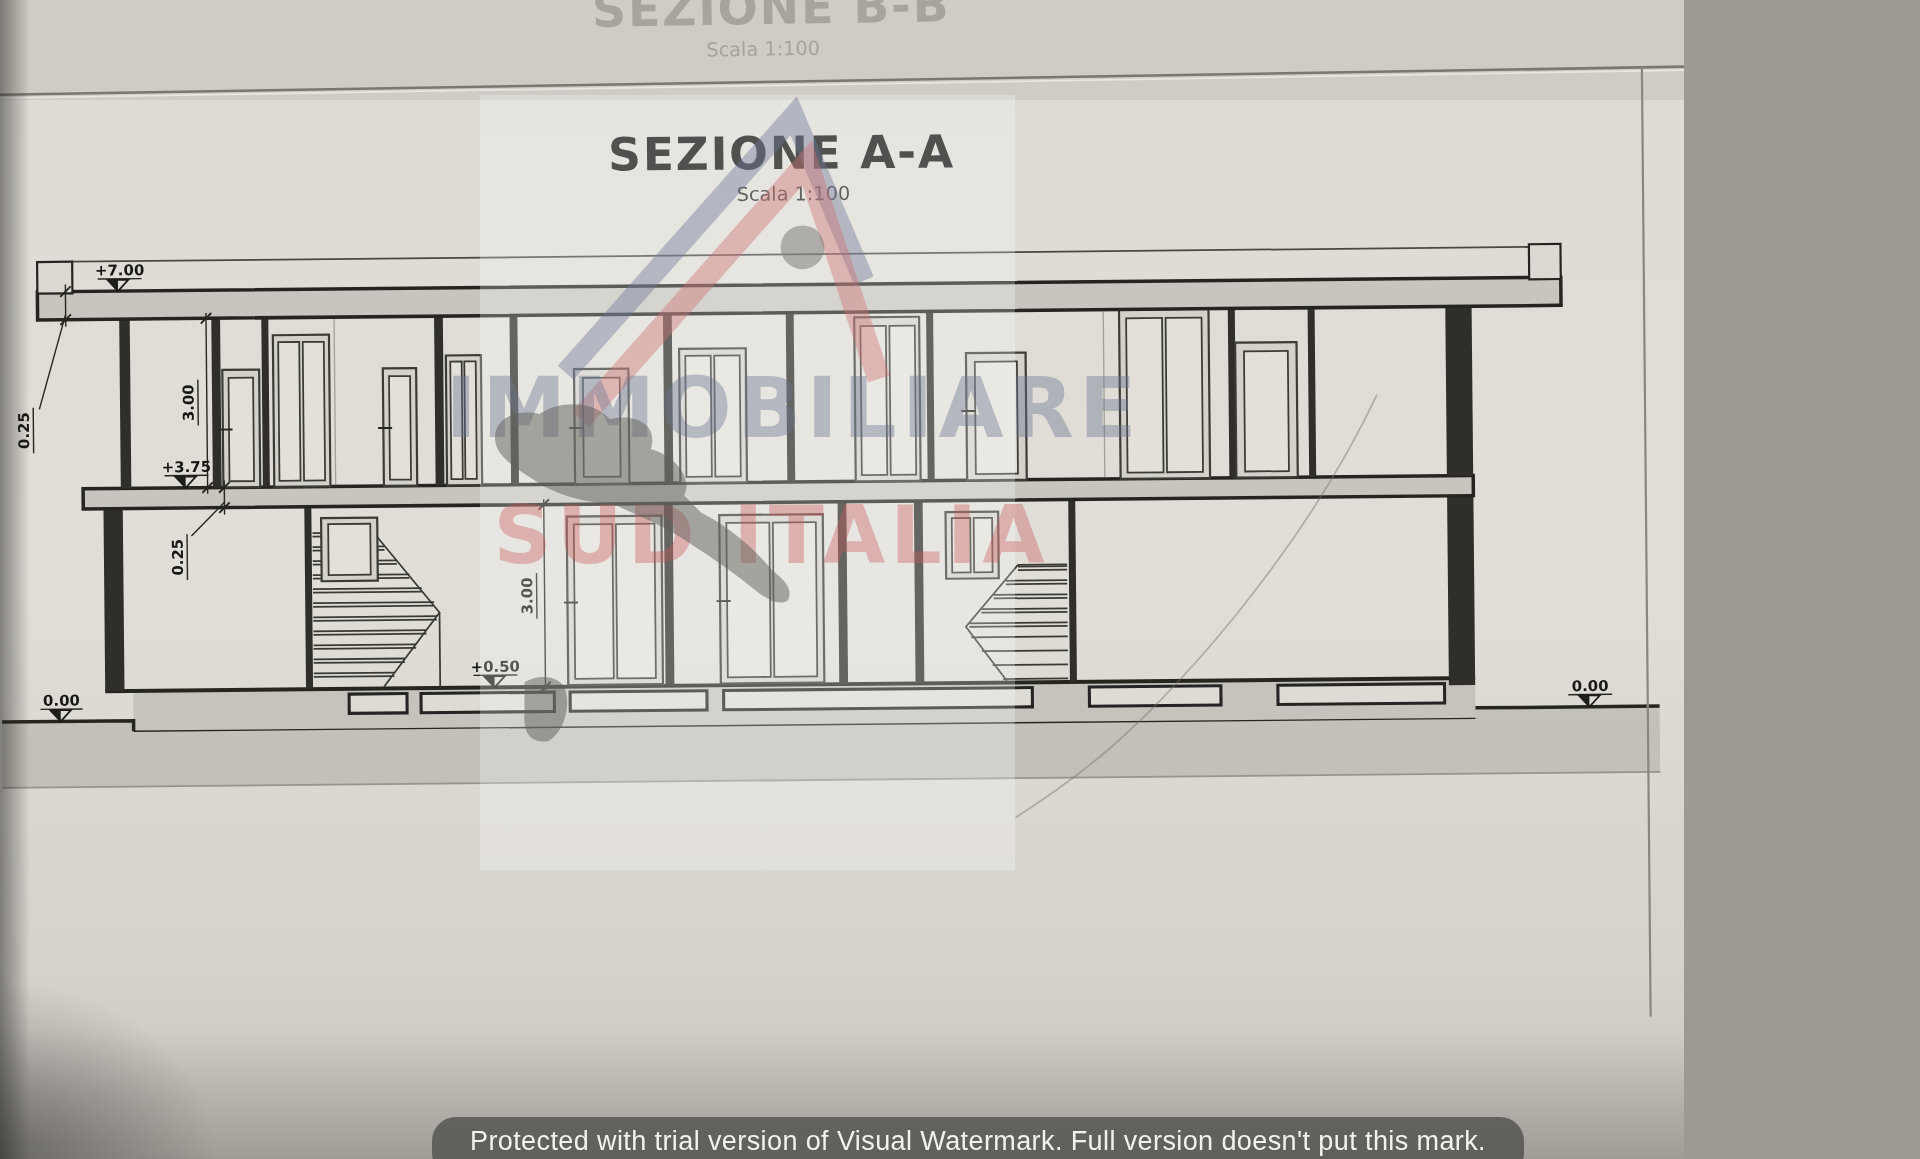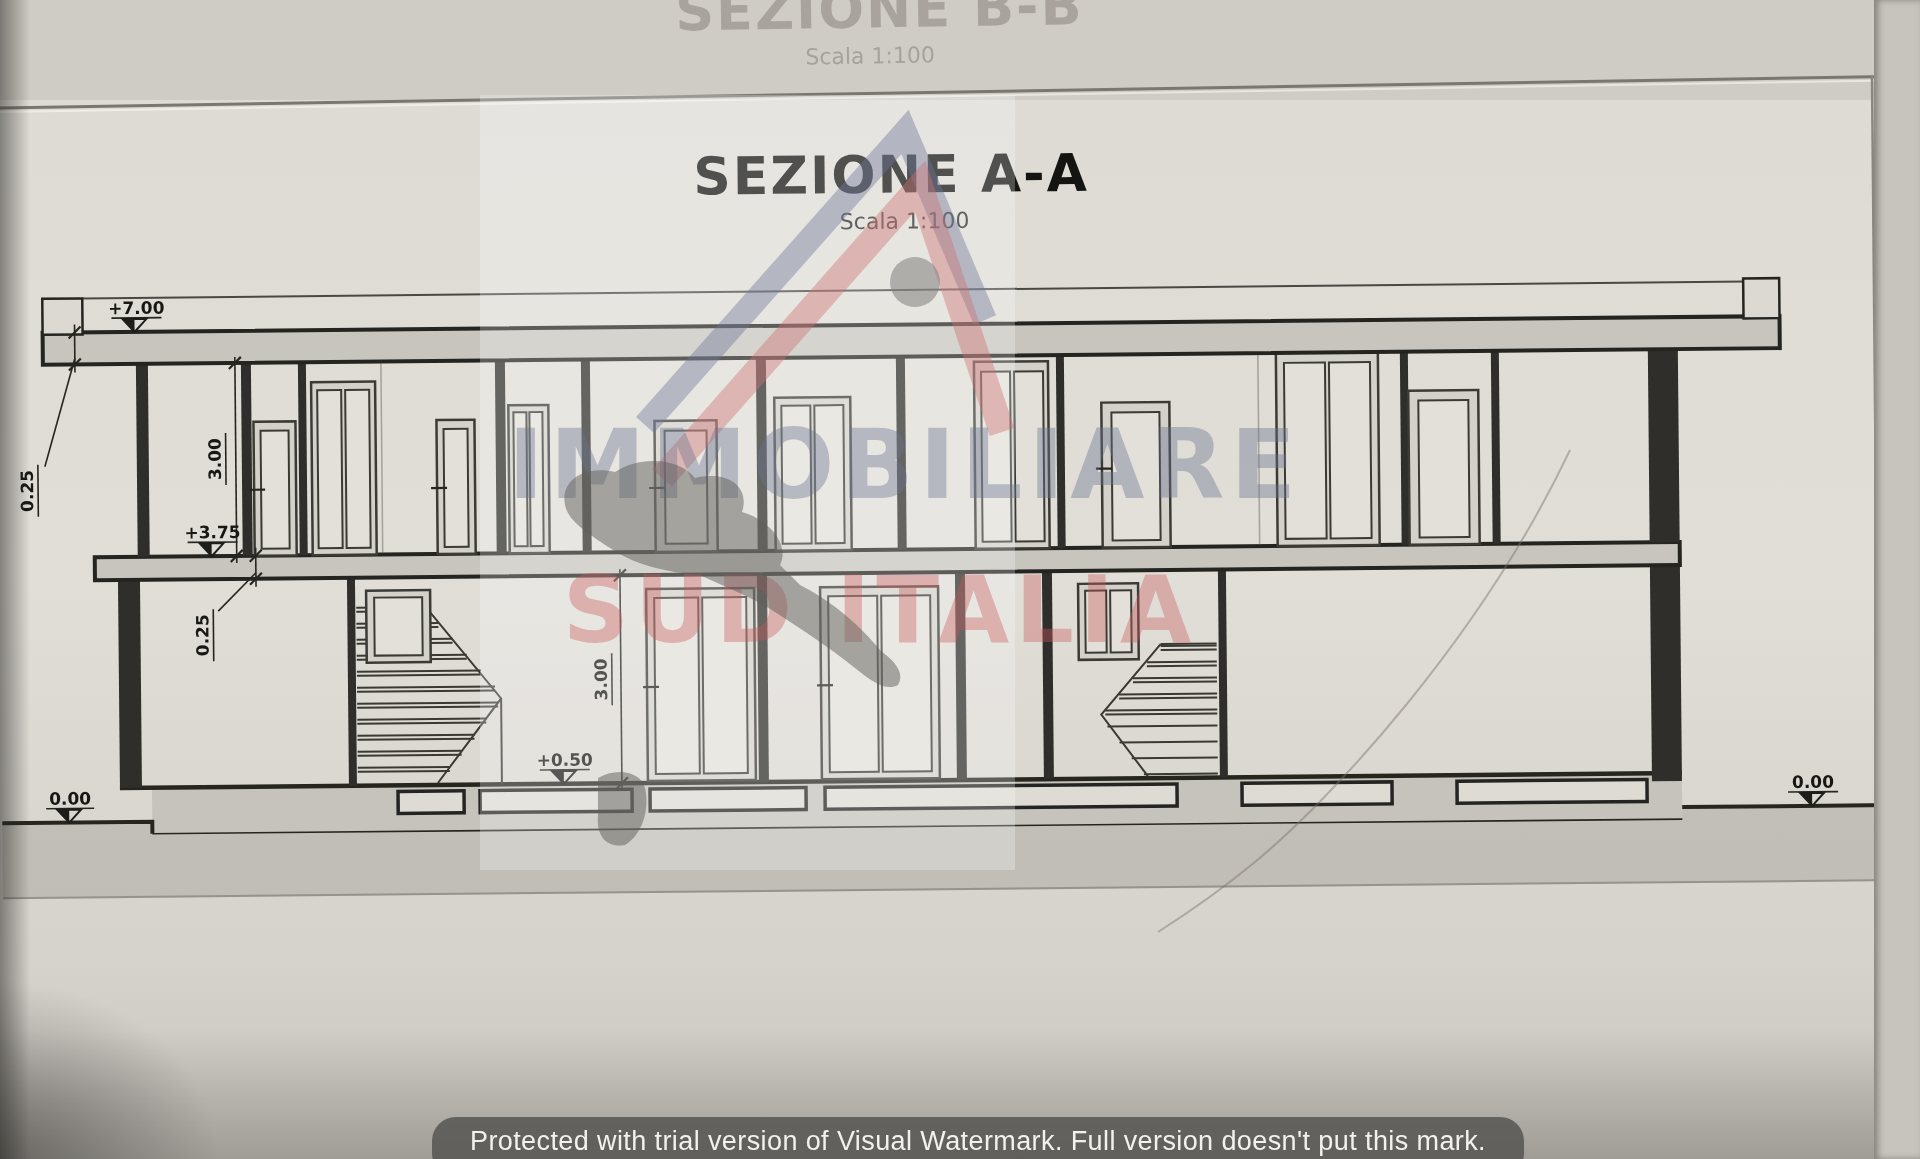--- a/index.html
+++ b/index.html
@@ -1,16 +1,16 @@
 <!DOCTYPE html>
 <html><head>
 <meta charset="utf-8">
 <style>
   html,body{margin:0;padding:0;background:#9d9a94;}
-  .scene{position:relative;width:1920px;height:1159px;overflow:hidden;
+  .scene{position:relative;width:1684px;height:1159px;overflow:hidden;
          background:linear-gradient(180deg,#d4d1ca 0%,#dedbd5 7%,#e1ded8 50%,#d5d2cc 84%,#c6c3bd 100%);
          font-family:"DejaVu Sans",sans-serif;}
   .scene svg{position:absolute;inset:0;}
   .ln{stroke:#26261f;fill:none;}
   .w{fill:#2f2e2a;}
   .slab{fill:#c8c5bf;stroke:#242420;stroke-width:4;}
   .cap{fill:#dcd9d3;stroke:#242420;stroke-width:2.5;}
   .fo{fill:#d4d1ca;stroke:#3b3a35;stroke-width:2.5;}
   .fi{fill:#e3e0d9;stroke:#3b3a35;stroke-width:2;}
   .ft{fill:#dedbd4;stroke:#242422;stroke-width:3.5;}

